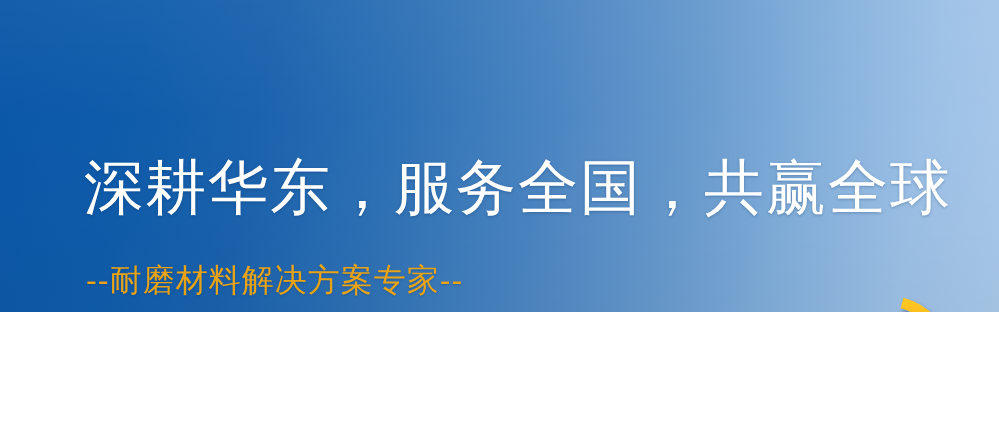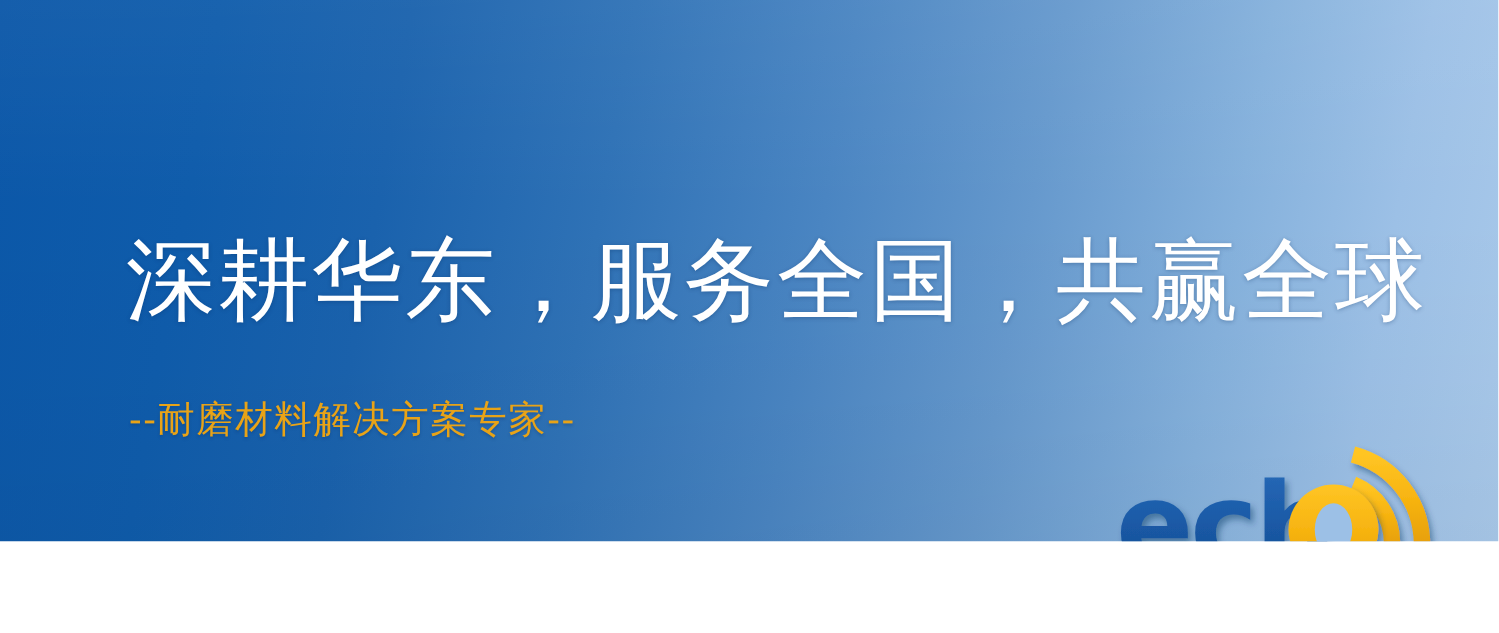--- a/index.html
+++ b/index.html
@@ -4,21 +4,21 @@
 <style>
   html, body {
     margin: 0;
     padding: 0;
     background: #ffffff;
   }
 
   #banner {
     position: relative;
     width: 999px;
-    height: 361px;
+    height: 312px;
     overflow: hidden;
     font-family: "Liberation Sans", sans-serif;
     
     background:
       linear-gradient(100deg,
         #0b57a8 0%,
         #0f5cab 14%,
         #1a62ad 26%,
         #2f72b6 40%,
         #4a85c2 54%,
@@ -53,21 +53,21 @@
     white-space: nowrap;
     text-shadow: 0 1px 3px rgba(0,40,90,0.30);
   }
 
   
   #subtitle {
     position: absolute;
     left: 86px;
     top: 264px;
     font-family: "DejaVu Serif", "Liberation Serif", serif;
-    font-size: 25px;
+    font-size: 32px;
     line-height: 32px;
     letter-spacing: 1px;
     color: #e8a317;
     white-space: nowrap;
     text-shadow: 0 1px 2px rgba(0,40,90,0.25);
   }
 
   
   #logo {
     position: absolute;

